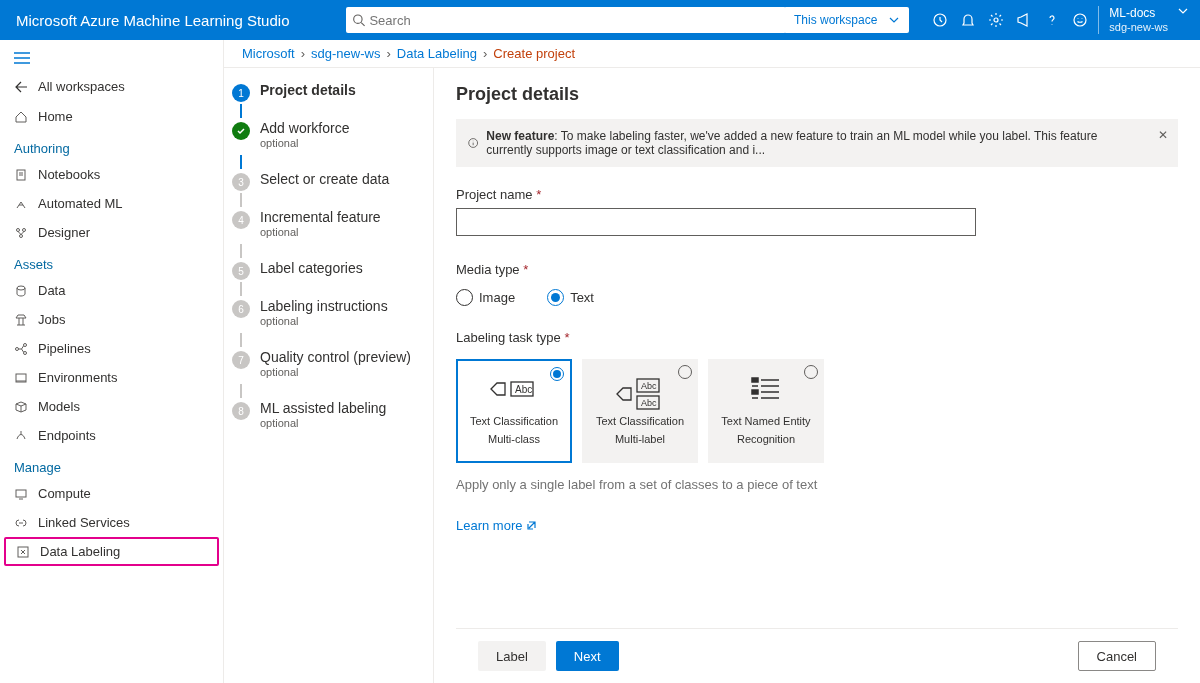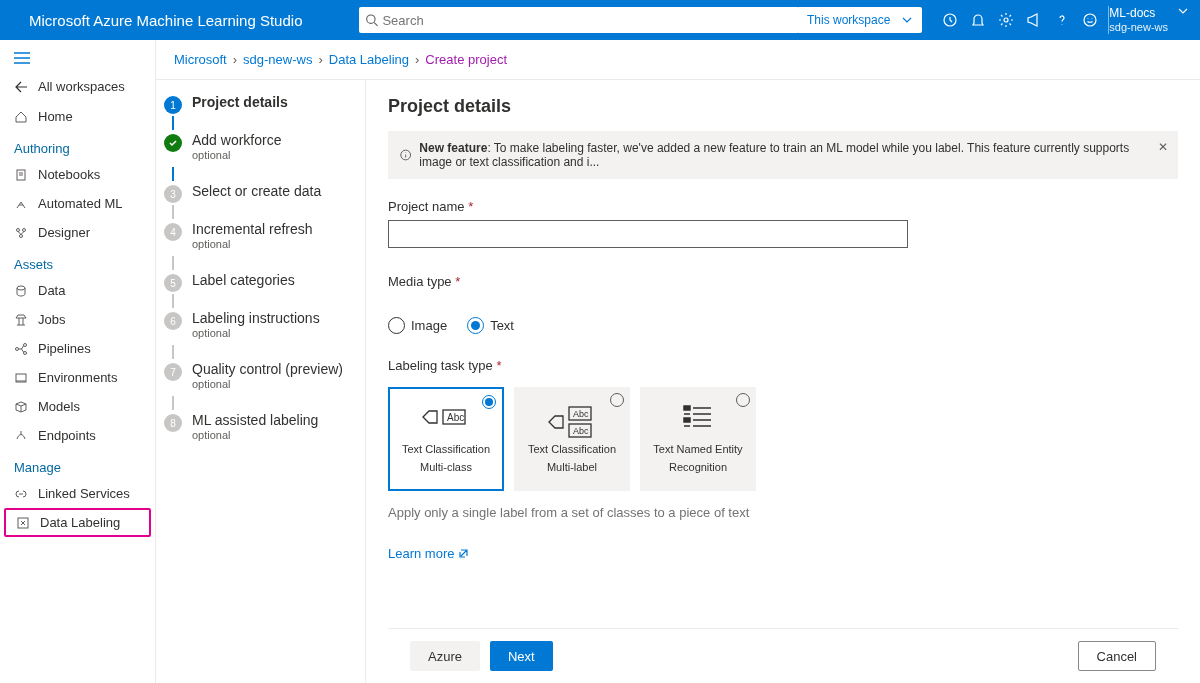--- a/index.html
+++ b/index.html
@@ -1,60 +1,60 @@
 <!DOCTYPE html>
 <html><head>
 <meta charset="utf-8">
 <style>
 *{box-sizing:border-box;margin:0;padding:0;font-family:"Segoe UI",Arial,sans-serif}
 body{width:1200px;height:683px;overflow:hidden;background:#fff;color:#323130;font-size:13px}
 .topbar{height:40px;background:#0078d4;color:#fff;display:flex;align-items:center;padding:0 12px}
-.topbar .brand{font-weight:400;font-size:15px;flex:0 0 330px;margin-left:17px}
+.topbar .brand{font-weight:400;font-size:15px;flex:0 0 330px;margin-left:4px}
 .search-wrap{display:flex;align-items:center;background:#fff;height:26px;border-radius:2px;flex:0 0 440px;padding:0 6px}
 .search-wrap svg{color:#605e5c;margin-right:4px}
 .search-wrap input{border:none;outline:none;font-size:13px;width:100%;color:#323130}
 .ws-scope{color:#0078d4;background:#fff;height:26px;border-radius:2px;padding:0 10px;display:flex;align-items:center;margin-left:-2px;gap:12px;font-size:12px}
 .topbar .spacer{flex:1}
 .topbar .ticon{width:28px;height:40px;display:flex;align-items:center;justify-content:center;color:#fff;cursor:pointer}
-.ws-tag{border-left:1px solid rgba(255,255,255,.5);margin-left:4px;line-height:1.2;display:flex;align-items:flex-start;gap:10px}
+.ws-tag{border-left:1px solid rgba(255,255,255,.5);padding-left:10px;margin-left:4px;line-height:1.2;display:flex;align-items:flex-start;gap:10px}
 .ws-tag .t1{font-size:12px}
 .ws-tag .t2{font-size:11px;opacity:.9}
 .shell{display:flex;height:643px}
-.sidebar{width:156px;border-right:1px solid #edebe9;padding:8px 0;overflow:hidden}
+.sidebar{width:224px;border-right:1px solid #edebe9;padding:8px 0;overflow:hidden}
 .menu-icon{padding:4px 14px;color:#0078d4}
 .side-back{display:flex;align-items:center;gap:10px;padding:8px 14px;font-size:13px;cursor:pointer}
 .side-item{display:flex;align-items:flex-end;gap:10px;padding:7px 14px;font-size:13px;cursor:pointer;color:#323130}
 .side-item.hl{border:2px solid #e3008c;margin:0 4px;padding:5px 10px;border-radius:2px}
 .side-group{padding:10px 14px 4px;color:#0369a1;font-size:13px}
 .side-item svg,.side-back svg{color:#605e5c;flex-shrink:0}
 .workarea{flex:1;display:flex;flex-direction:column}
-.crumbs{height:40px;display:flex;align-items:center;gap:6px;padding:0 18px;font-size:13px;border-bottom:1px solid #edebe9}
+.crumbs{height:28px;display:flex;align-items:center;gap:6px;padding:0 18px;font-size:13px;border-bottom:1px solid #edebe9}
 .crumbs a{color:#0078d4;text-decoration:none;cursor:pointer}
 .crumbs .sep{color:#605e5c}
-.crumbs .cur{color:#a21caf}
+.crumbs .cur{color:#c2410c}
 .content{flex:1;display:flex}
 .stepper{width:210px;border-right:1px solid #edebe9;padding:14px 10px 0 8px}
 .step{display:flex;gap:10px;align-items:flex-start;margin-bottom:0}
 .step .dot{width:18px;height:18px;border-radius:50%;background:#c8c6c4;color:#fff;font-size:10px;display:flex;align-items:center;justify-content:center;flex-shrink:0;margin-top:2px}
 .step.active .dot{background:#0078d4}
 .step.done .dot{background:#107c10}
 .step .lbls{padding-bottom:6px}
 .step .t{font-size:14px;color:#323130}
 .step.active .t{font-weight:600}
 .step .opt{font-size:11px;color:#605e5c;margin-top:1px}
 .connector{width:2px;height:14px;background:#c8c6c4;margin:0 0 2px 8px}
 .step.active + .connector,.step.done + .connector{background:#0078d4}
 .main{flex:1;padding:16px 22px 0;position:relative;display:flex;flex-direction:column}
 .main h2{font-size:18px;font-weight:600;margin-bottom:14px}
 .banner{background:#f3f2f1;padding:10px 34px 10px 12px;font-size:12px;color:#323130;display:flex;align-items:center;gap:8px;position:relative;margin-bottom:14px}
 .banner .x{position:absolute;right:10px;top:9px;cursor:pointer;color:#605e5c}
 .flabel{font-size:13px;font-weight:400;margin:6px 0}
 .req{color:#a4262c}
 .tinput{width:520px;height:28px;border:1px solid #605e5c;padding:0 6px;font-size:13px}
-.radios{display:flex;gap:20px;margin:22px 0 18px}
+.radios{display:flex;gap:32px;margin:6px 0 18px}
 .radio{display:flex;align-items:center;gap:6px;font-size:13px;cursor:pointer}
 .rcircle{width:17px;height:17px;border:1px solid #323130;border-radius:50%;display:flex;align-items:center;justify-content:center}
 .rcircle.sel{border-color:#0078d4}
 .rcircle.sel::after{content:"";width:9px;height:9px;background:#0078d4;border-radius:50%}
 .cards{display:flex;gap:10px;margin:8px 0 14px}
 .card{width:116px;height:104px;background:#f3f2f1;display:flex;flex-direction:column;align-items:center;justify-content:center;gap:6px;font-size:11px;text-align:center;cursor:pointer;position:relative;padding:0 6px}
 .card.sel{background:#fff;border:2px solid #0078d4}
 .card .rdot{position:absolute;top:6px;right:6px;width:14px;height:14px;border:1px solid #605e5c;border-radius:50%}
 .card.sel .rdot{border-color:#0078d4}
 .card.sel .rdot::after{content:"";position:absolute;inset:2px;background:#0078d4;border-radius:50%}
@@ -208,20 +208,27 @@
       </div>
     <div class="side-item">
         <svg width="14" height="14" viewBox="0 0 14 14" fill="none" stroke="currentColor">
           <path d="M3 10c2-6 6-6 8 0M7 2v3"></path>
         </svg>
         <span>Endpoints</span>
       </div>
     <div class="side-group">Manage</div>
     <div class="side-item">
         <svg width="14" height="14" viewBox="0 0 14 14" fill="none" stroke="currentColor">
+          <rect x="2" y="3" width="10" height="7"></rect>
+          <path d="M5 12h4"></path>
+        </svg>
+        <span>Compute</span>
+      </div>
+    <div class="side-item">
+        <svg width="14" height="14" viewBox="0 0 14 14" fill="none" stroke="currentColor">
           <path d="M5 4a3 3 0 00-3 3 3 3 0 003 3M9 4a3 3 0 013 3 3 3 0 01-3 3M5 7h4"></path>
         </svg>
         <span>Linked Services</span>
       </div>
     <div class="side-item hl">
         <svg width="14" height="14" viewBox="0 0 14 14" fill="none" stroke="currentColor">
           <rect x="2" y="2" width="10" height="10"></rect>
           <path d="M5 5l4 4M9 5l-4 4"></path>
         </svg>
         <span>Data Labeling</span>
@@ -263,21 +270,21 @@
         <div class="step">
             <div class="dot">3</div>
             <div class="lbls">
               <div class="t">Select or create data</div>
             </div>
           </div>
         <div class="connector"></div>
         <div class="step">
             <div class="dot">4</div>
             <div class="lbls">
-              <div class="t">Incremental refresh</div>
+              <div class="t">Incremental feature</div>
               <div class="opt">optional</div>
             </div>
           </div>
         <div class="connector"></div>
         <div class="step">
             <div class="dot">5</div>
             <div class="lbls">
               <div class="t">Label categories</div>
             </div>
           </div>
@@ -379,20 +386,20 @@
 
         <div class="desc">Apply only a single label from a set of classes to a piece of text</div>
         <a class="learn">
             <span>Learn more</span>
             <svg width="11" height="11" viewBox="0 0 11 11" fill="none" stroke="#0078d4" stroke-width="1.2">
               <path d="M3 2h6v6M9 2L3 8M2 4v5h5"></path>
             </svg>
           </a>
 
         <div class="footer">
-          <button class="btn secondary">Azure</button>
+          <button class="btn secondary">Label</button>
           <button class="btn primary">Next</button>
           <button class="btn outline">Cancel</button>
         </div>
       </div>
     </div>
   </div>
 </div>
 
 </body></html>

